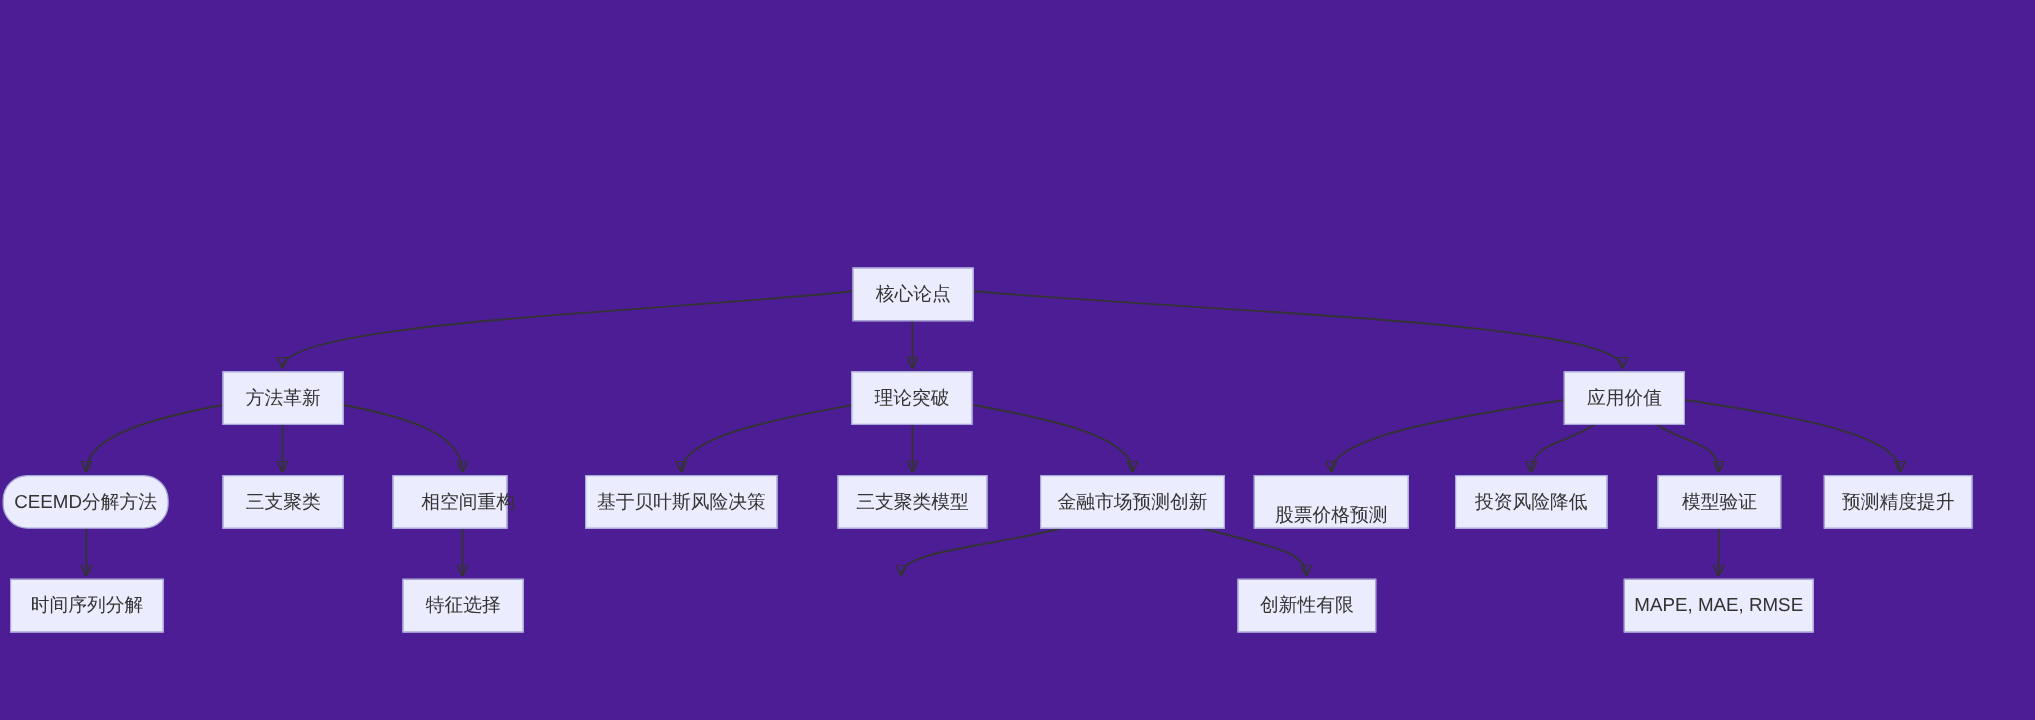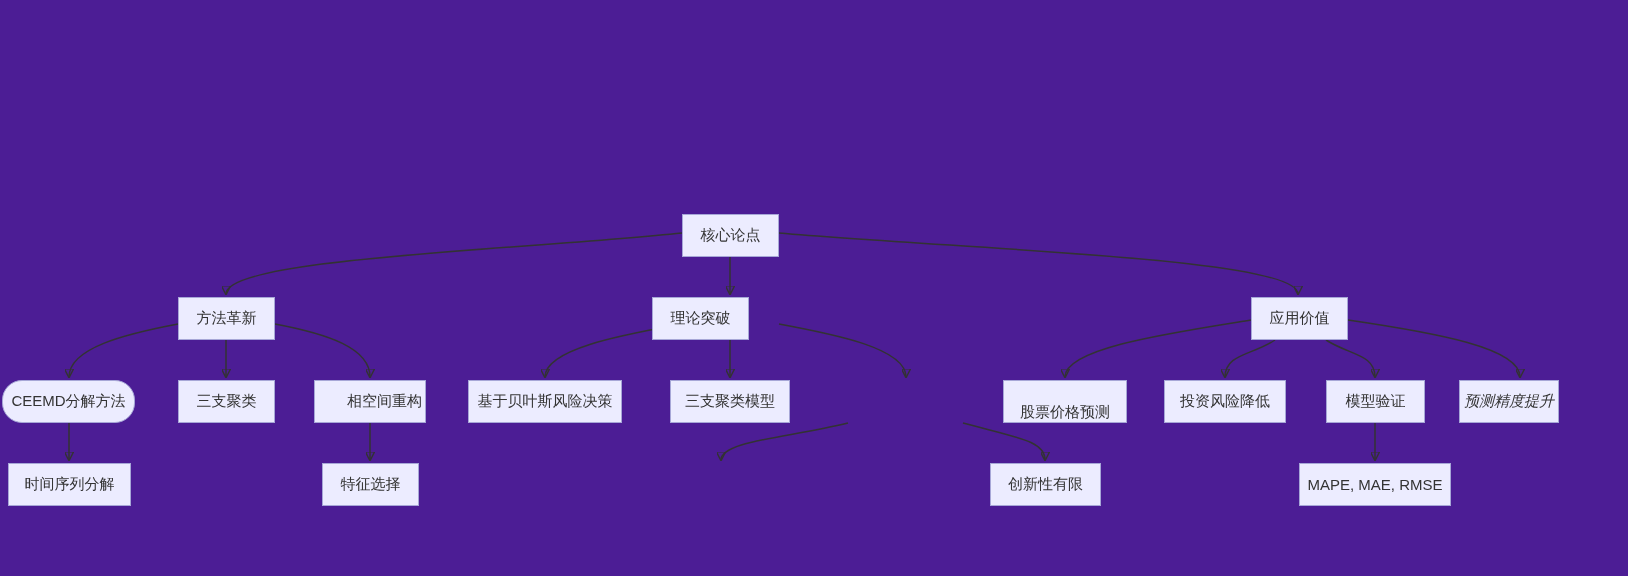--- a/index.html
+++ b/index.html
@@ -73,52 +73,55 @@
     <path marker-end="url(#arrow)" d="M1375,423 L1375,460"></path>
   </svg>
 
   <div class="node" style="left:682px; top:214px; width:97px;">
     <span>核心论点</span>
   </div>
 
   <div class="node" style="left:178px; top:297px; width:97px;">
     <span>方法革新</span>
   </div>
-  <div class="node" style="left:652px; top:297px; width:97px;">
+  <div class="node" style="left:681px; top:297px; width:97px;">
     <span>理论突破</span>
   </div>
   <div class="node" style="left:1251px; top:297px; width:97px;">
     <span>应用价值</span>
   </div>
 
   <div class="node" style="left:2px; top:380px; width:133px;border-radius:20px;">
     <span>CEEMD分解方法</span>
   </div>
   <div class="node" style="left:178px; top:380px; width:97px;">
     <span>三支聚类</span>
   </div>
-  <div class="node" style="left:314px; top:380px; width:112px;padding-left:29px;">
+  <div class="node" style="left:314px; top:380px; width:92px;padding-left:29px;">
     <span>相空间重构</span>
   </div>
   <div class="node" style="left:468px; top:380px; width:154px;">
     <span>基于贝叶斯风险决策</span>
   </div>
   <div class="node" style="left:670px; top:380px; width:120px;">
     <span>三支聚类模型</span>
+  </div>
+  <div class="node" style="left:832px; top:380px; width:148px;">
+    <span>金融市场预测创新</span>
   </div>
   <div class="node" style="left:1003px; top:380px; width:124px;align-items:flex-end;">
     <span>股票价格预测</span>
   </div>
   <div class="node" style="left:1164px; top:380px; width:122px;">
     <span>投资风险降低</span>
   </div>
   <div class="node" style="left:1326px; top:380px; width:99px;">
     <span>模型验证</span>
   </div>
-  <div class="node" style="left:1459px; top:380px; width:100px;font-style:italic;">
+  <div class="node" style="left:1459px; top:380px; width:119px;">
     <span>预测精度提升</span>
   </div>
 
   <div class="node" style="left:8px; top:463px; width:123px;">
     <span>时间序列分解</span>
   </div>
   <div class="node" style="left:322px; top:463px; width:97px;">
     <span>特征选择</span>
   </div>
   <div class="node" style="left:990px; top:463px; width:111px;">

